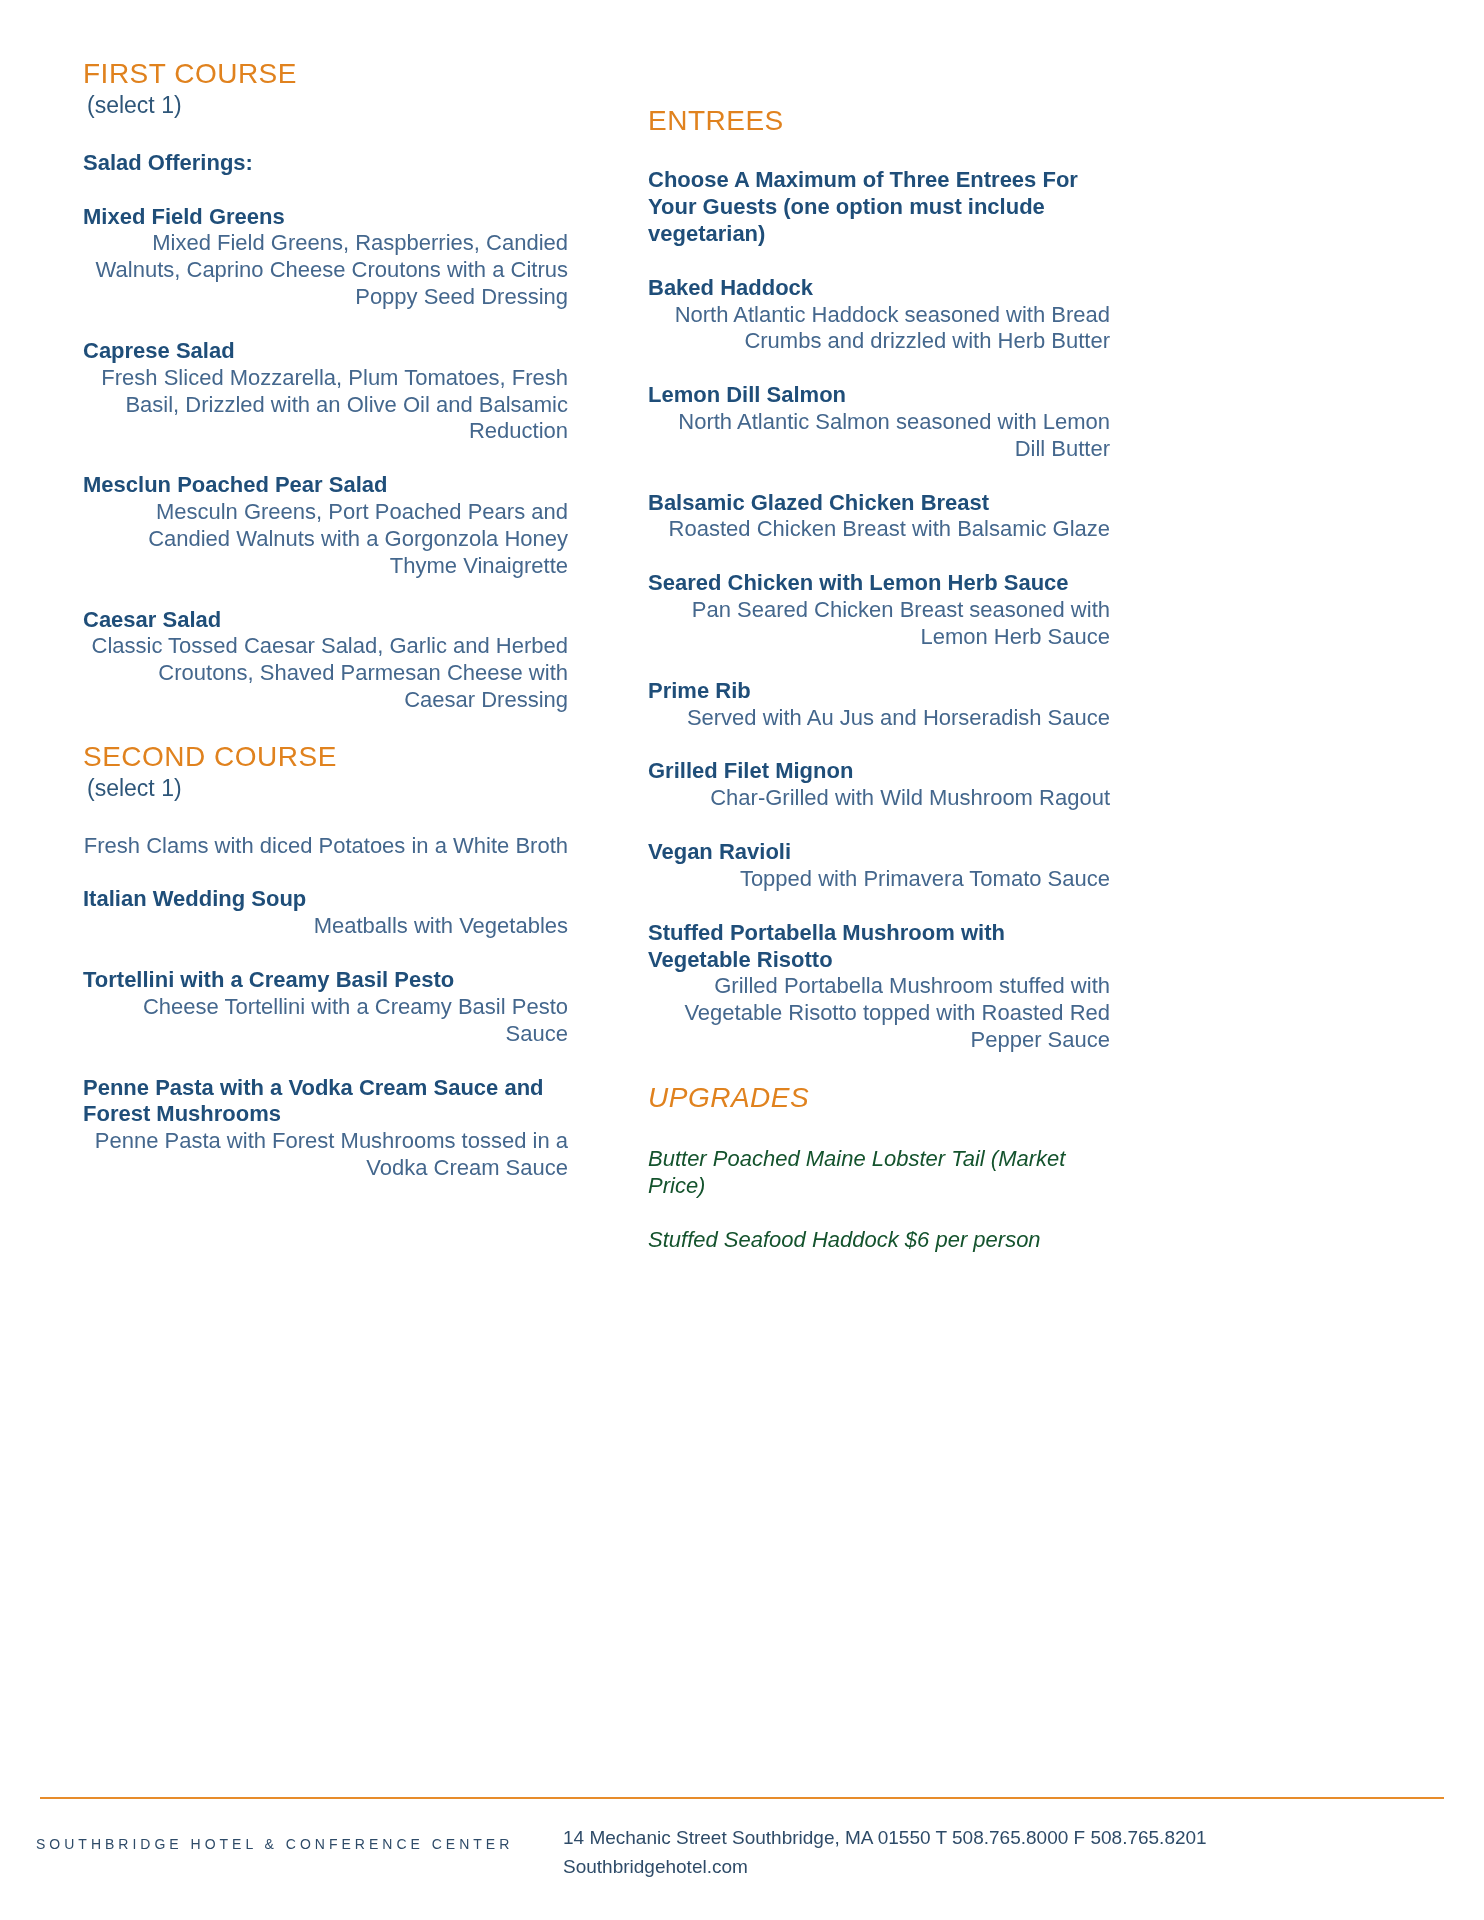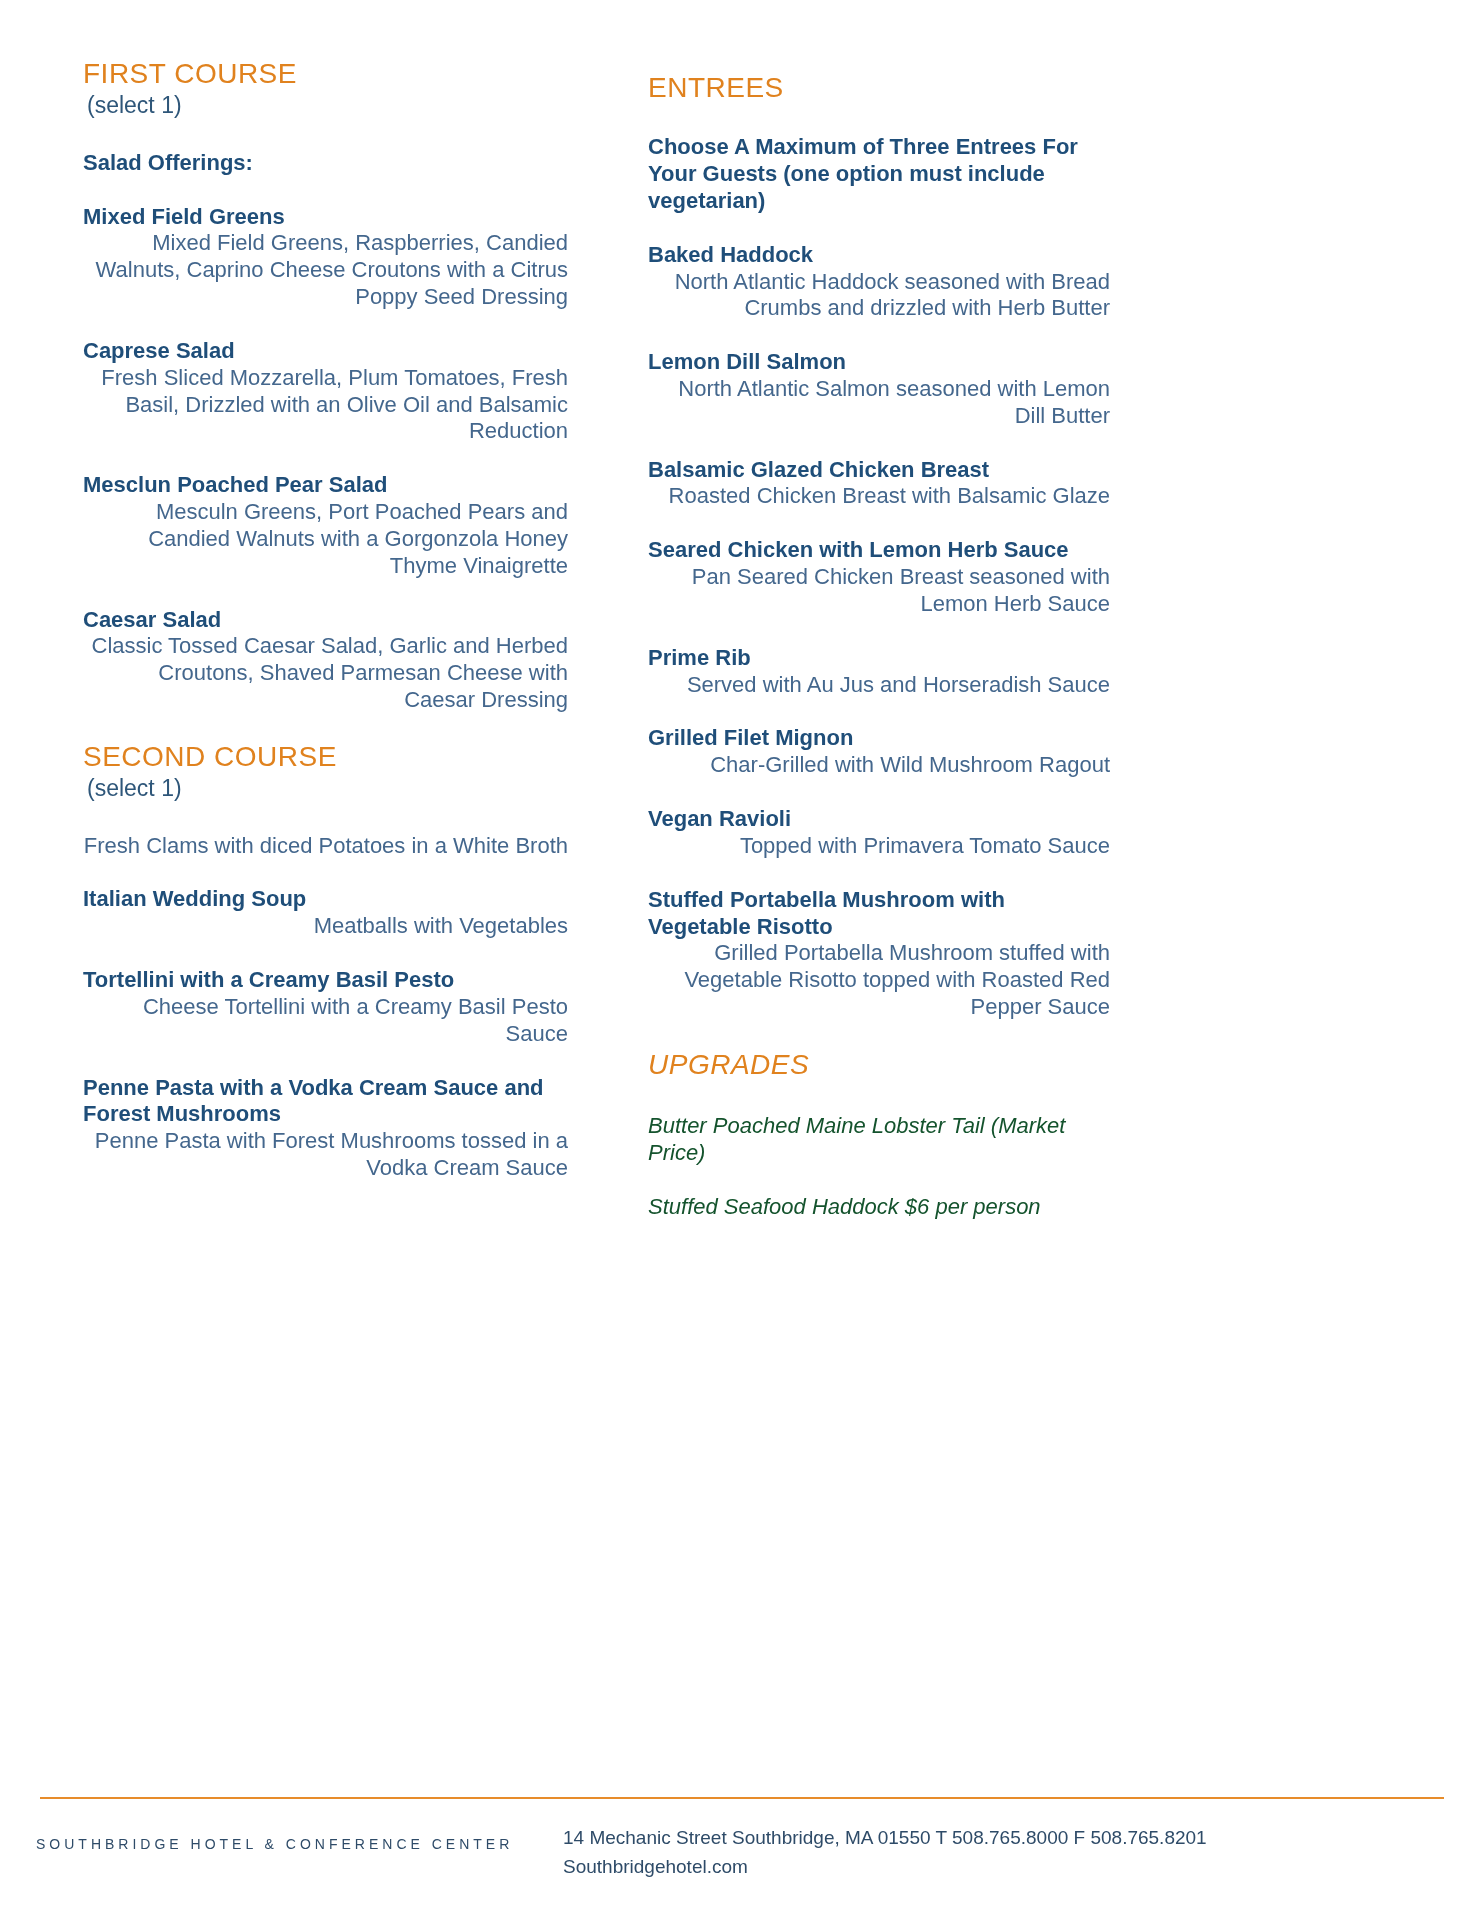--- a/index.html
+++ b/index.html
@@ -134,21 +134,21 @@
         <div class="item-name">Penne Pasta with a Vodka Cream Sauce and Forest Mushrooms</div>
         <div class="item-desc">Penne Pasta with Forest Mushrooms tossed in a Vodka Cream Sauce</div>
       </div>
     </div>
 
   </div>
 
   <div class="col-right">
 
     <div>
-      <div class="section-title" style="margin-bottom: 30px;">ENTREES</div>
+      <div class="section-title" style="margin-bottom: 30px; margin-top: 33px;">ENTREES</div>
       <div class="intro">Choose A Maximum of Three Entrees For Your Guests (one option must include vegetarian)</div>
 
       <div class="item">
         <div class="item-name">Baked Haddock</div>
         <div class="item-desc">North Atlantic Haddock seasoned with Bread Crumbs and drizzled with Herb Butter</div>
       </div>
       <div class="item">
         <div class="item-name">Lemon Dill Salmon</div>
         <div class="item-desc">North Atlantic Salmon seasoned with Lemon Dill Butter</div>
       </div>

